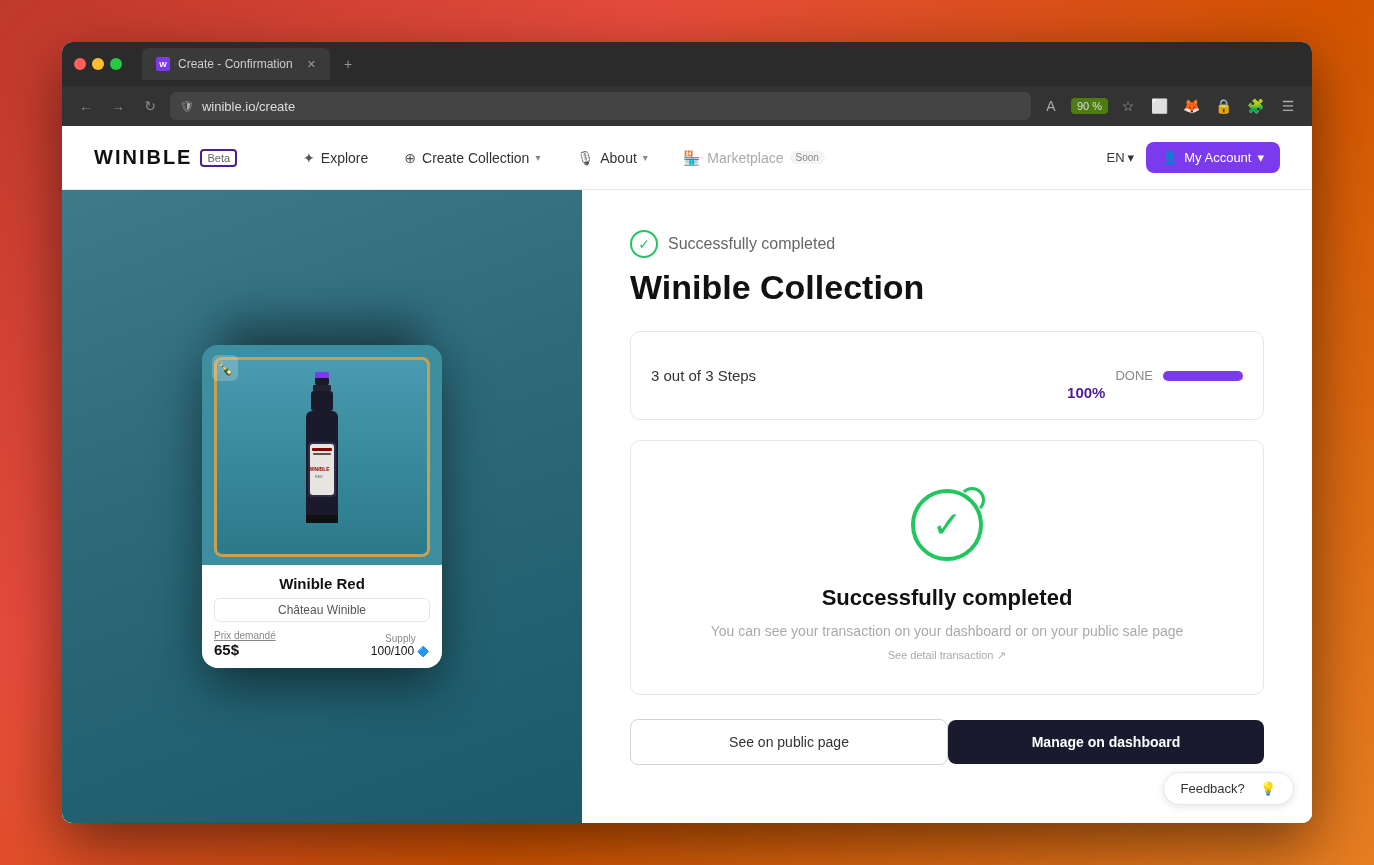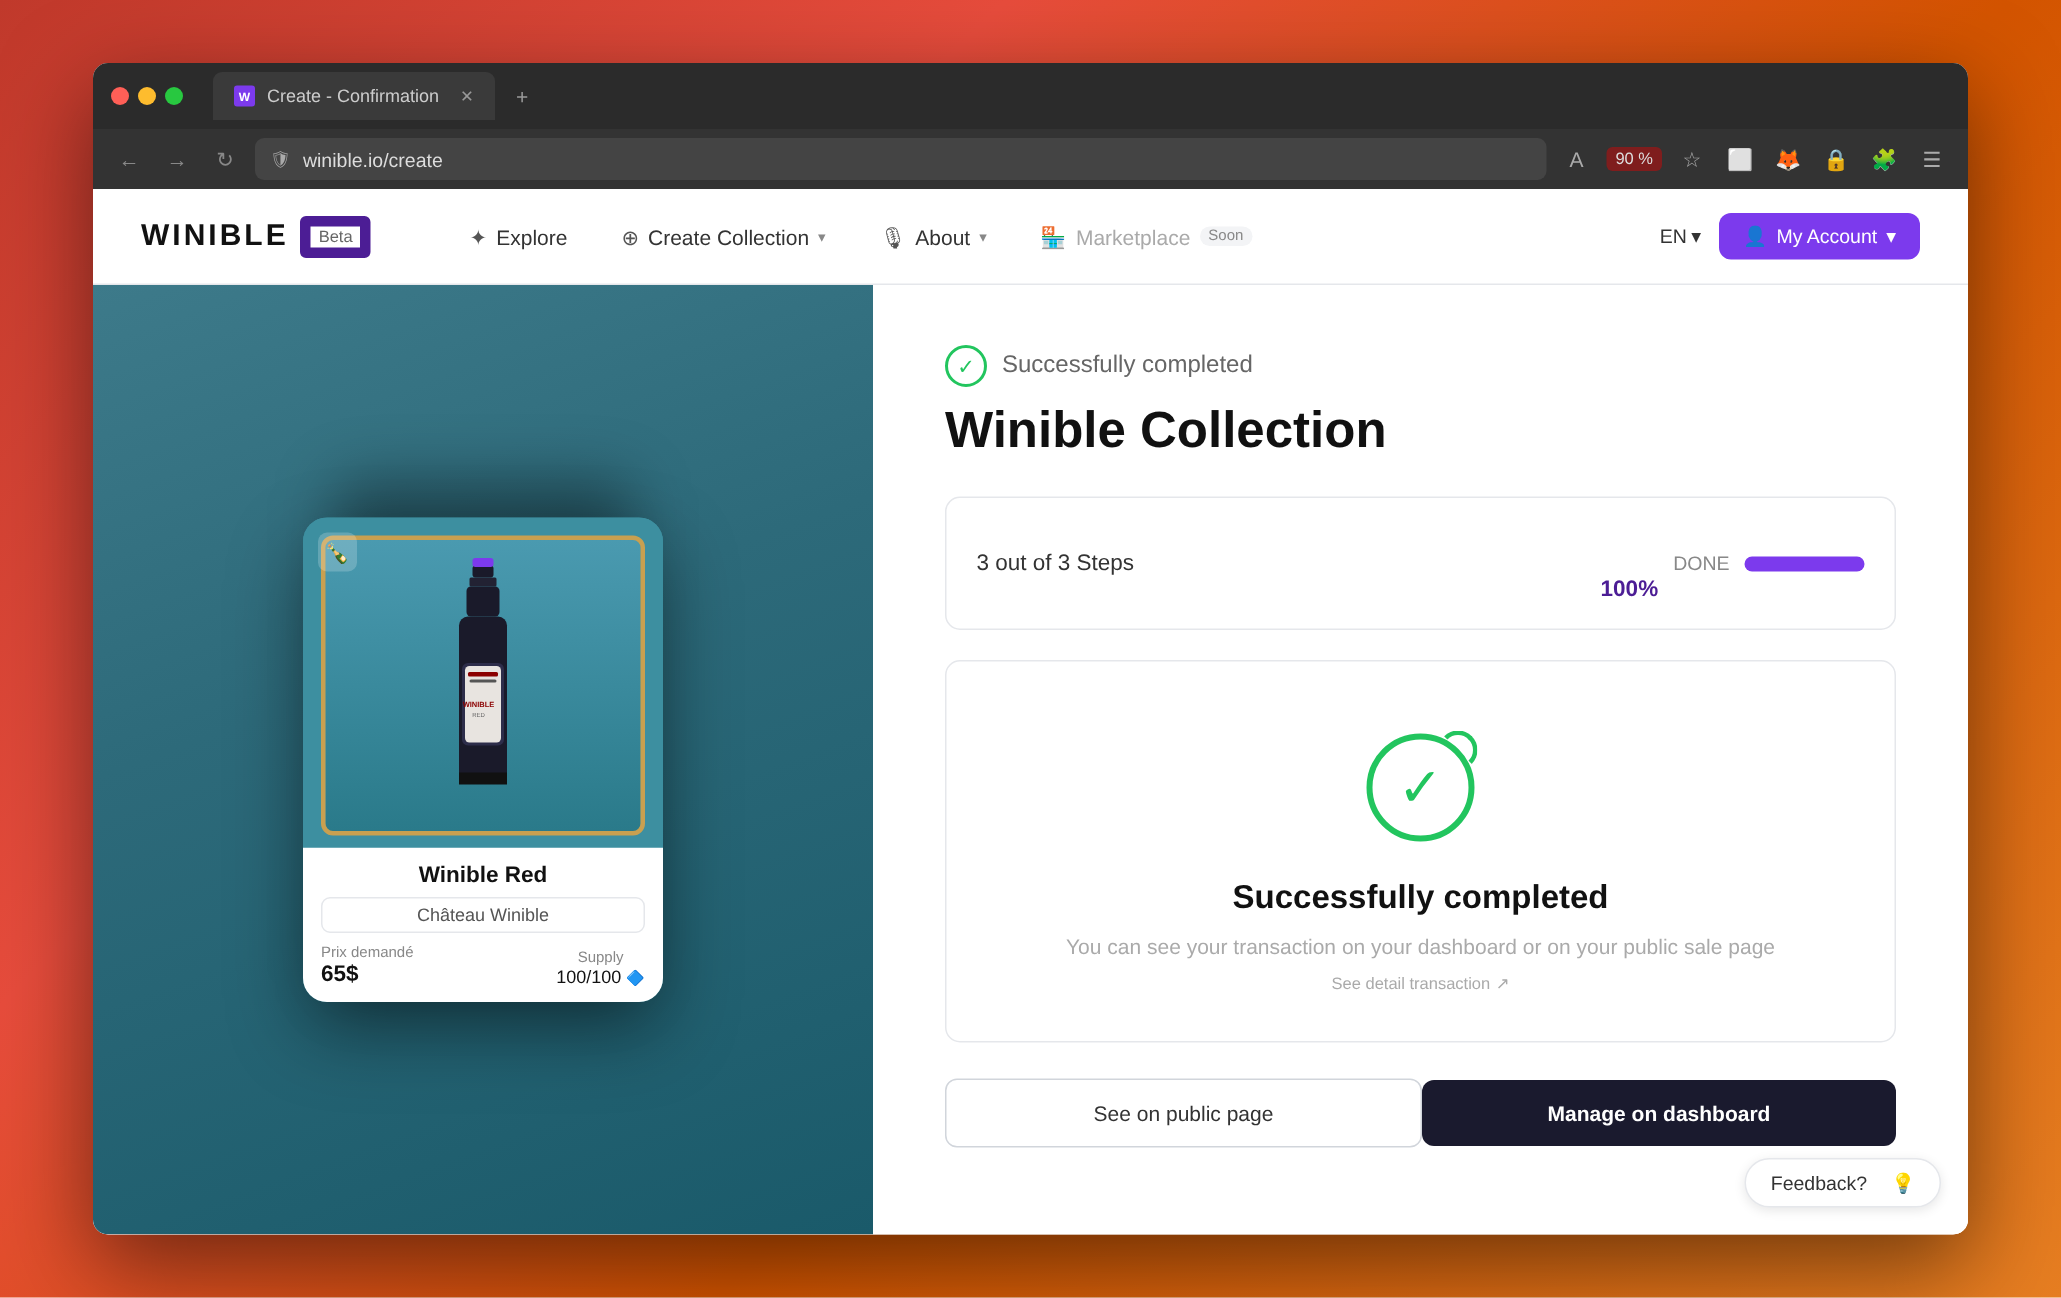--- a/index.html
+++ b/index.html
@@ -97,21 +97,21 @@
     }
     .address-icon { color: #aaa; font-size: 11px; }
     .toolbar-icons {
       display: flex; gap: 8px; align-items: center;
     }
     .toolbar-icon {
       color: #aaa; font-size: 14px; cursor: pointer;
       width: 24px; height: 24px; display: flex; align-items: center; justify-content: center;
     }
     .zoom-badge {
-      background: #7f1d1d;
+      background: #4d7c0f;
       color: #ddd;
       font-size: 11px;
       padding: 2px 6px;
       border-radius: 4px;
     }
 
     
     .page-content {
       height: calc(100% - 84px);
       display: flex;
@@ -137,21 +137,21 @@
     }
     .logo-text {
       font-size: 20px;
       font-weight: 800;
       letter-spacing: 2px;
       color: #111;
     }
     .logo-beta {
       font-size: 11px;
       color: #666;
-      border: 7px solid #4c1d95;
+      border: 2px solid #4c1d95;
       border-radius: 4px;
       padding: 1px 5px;
     }
     .nav-items {
       display: flex;
       align-items: center;
       gap: 0;
       flex: 1;
     }
     .nav-item {
@@ -304,20 +304,21 @@
       margin-bottom: 8px;
     }
     .card-footer {
       display: flex;
       justify-content: space-between;
       align-items: flex-end;
     }
     .card-price-label {
       font-size: 10px;
       color: #888;
+      text-decoration: underline;
     }
     .card-price {
       font-size: 15px;
       font-weight: 700;
       color: #111;
     }
     .card-supply-label {
       font-size: 10px;
       color: #888;
       text-align: center;

